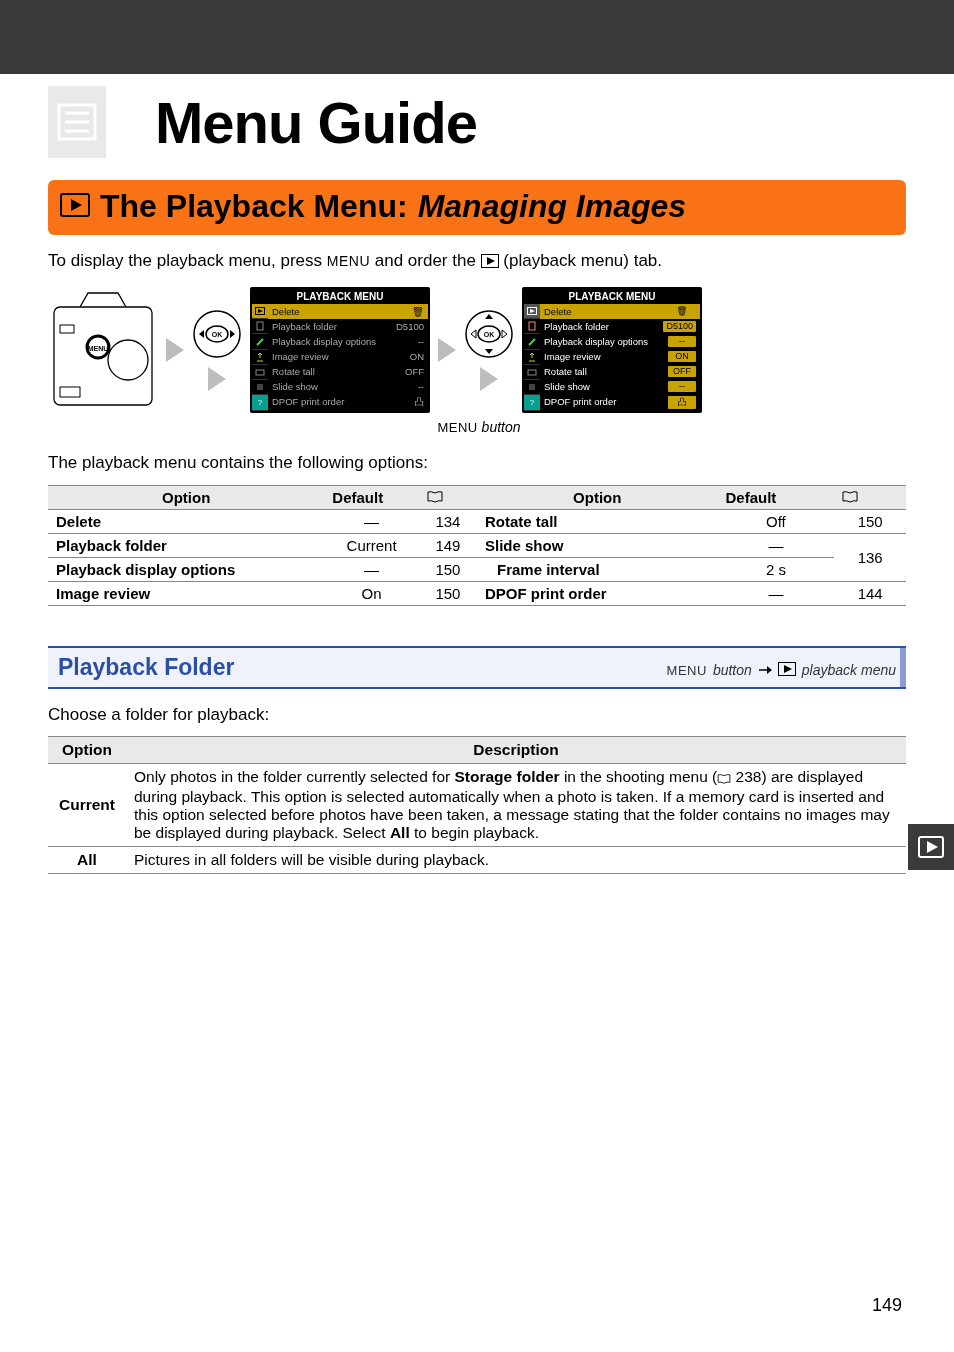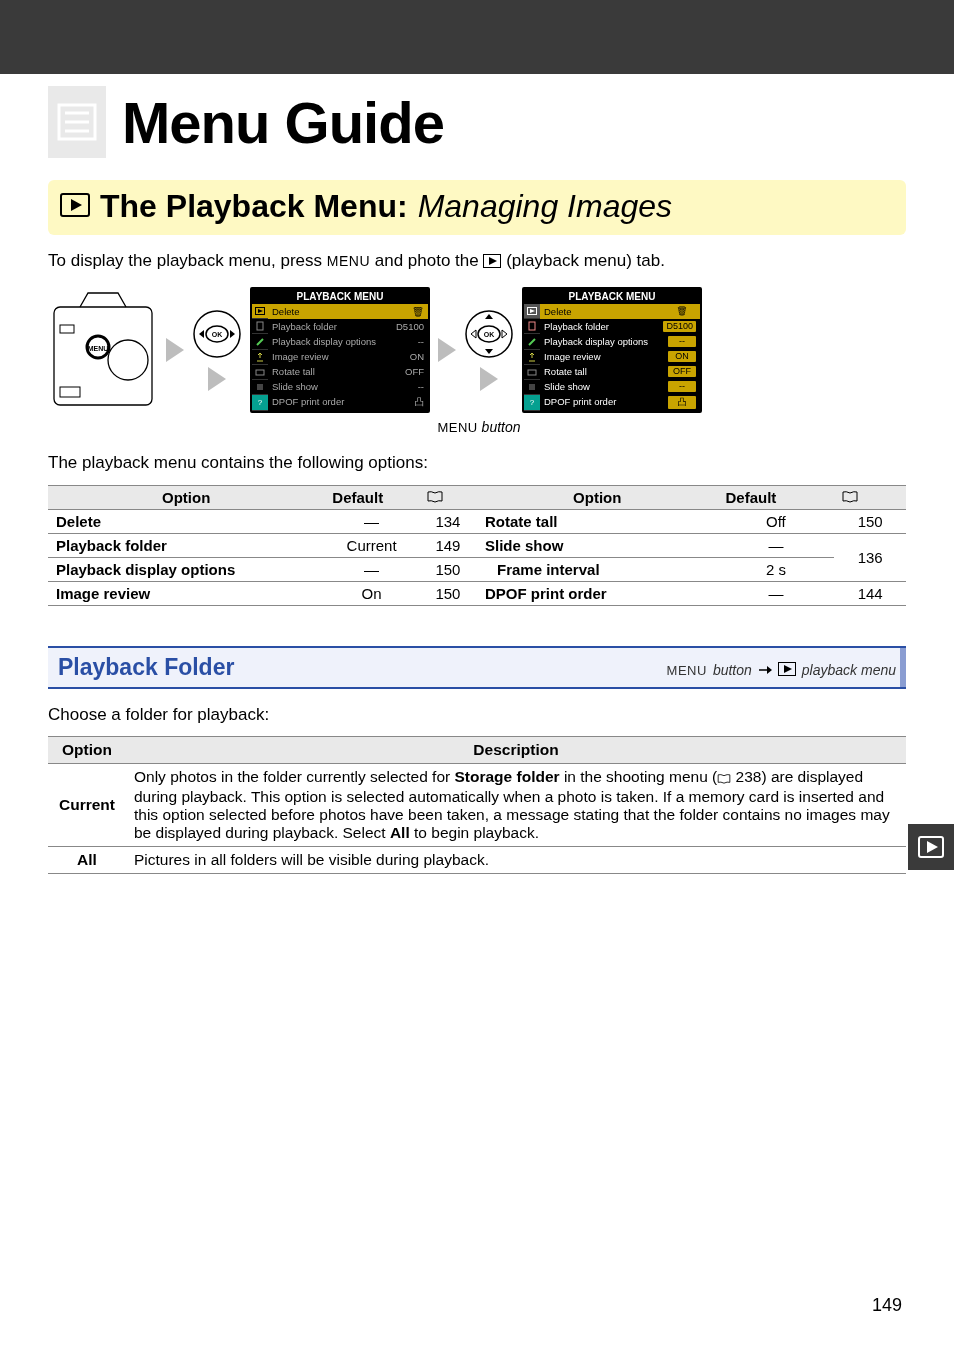--- a/index.html
+++ b/index.html
@@ -26,44 +26,45 @@
     display: flex;
     align-items: center;
     justify-content: center;
   }
   .chapter-icon svg { width: 40px; height: 38px; }
   .chapter-title {
     font-family: "Segoe UI", Arial, sans-serif;
     font-size: 58px;
     font-weight: 700;
     letter-spacing: -1px;
+    margin-left: 33px;
   }
   .section-bar {
-    background: #fef9c3;
+    background: #f97316;
     border-radius: 6px;
     padding: 8px 12px 10px 12px;
     margin-top: 22px;
     margin-bottom: 14px;
     display: flex;
     align-items: baseline;
     gap: 6px;
   }
   .section-icon {
     display: inline-flex;
     align-items: center;
     margin-right: 4px;
   }
   .section-title-main {
     font-size: 32px;
     font-weight: 700;
   }
   .section-title-sub {
     font-size: 32px;
     font-style: italic;
-    font-weight: 400;
+    font-weight: 700;
     margin-left: 4px;
   }
   .body-text {
     font-size: 17px;
     line-height: 1.4;
     margin-bottom: 10px;
   }
   .inline-menu-label {
     font-family: Arial, sans-serif;
     font-size: 14px;
@@ -273,21 +274,21 @@
       <svg width="30" height="24" viewBox="0 0 30 24">
         <rect x="1" y="1" width="28" height="22" rx="2" fill="none" stroke="#000" stroke-width="2"></rect>
         <polygon points="11,6 11,18 22,12" fill="#000"></polygon>
       </svg>
     </span>
     <span class="section-title-main">The Playback Menu:</span>
     <span class="section-title-sub">Managing Images</span>
   </div>
 
   <p class="body-text">
-    <span>To display the playback menu, press </span><span class="inline-menu-label">MENU</span><span> and photo the </span><span class="inline-glyph"><svg width="18" height="14" viewBox="0 0 18 14">
+    <span>To display the playback menu, press </span><span class="inline-menu-label">MENU</span><span> and order the </span><span class="inline-glyph"><svg width="18" height="14" viewBox="0 0 18 14">
           <rect x="0.5" y="0.5" width="17" height="13" fill="none" stroke="#000"></rect>
           <polygon points="6,3 6,11 14,7" fill="#000"></polygon>
         </svg></span><span> (playback menu) tab.</span>
   </p>
 
   <div class="diagram-row">
 
     <svg class="camera-sketch" viewBox="0 0 110 130">
       <rect x="6" y="22" width="98" height="98" rx="6" fill="none" stroke="#000" stroke-width="1.3"></rect>
       <path d="M32 22 L40 8 L70 8 L78 22" fill="none" stroke="#000" stroke-width="1.3"></path>

